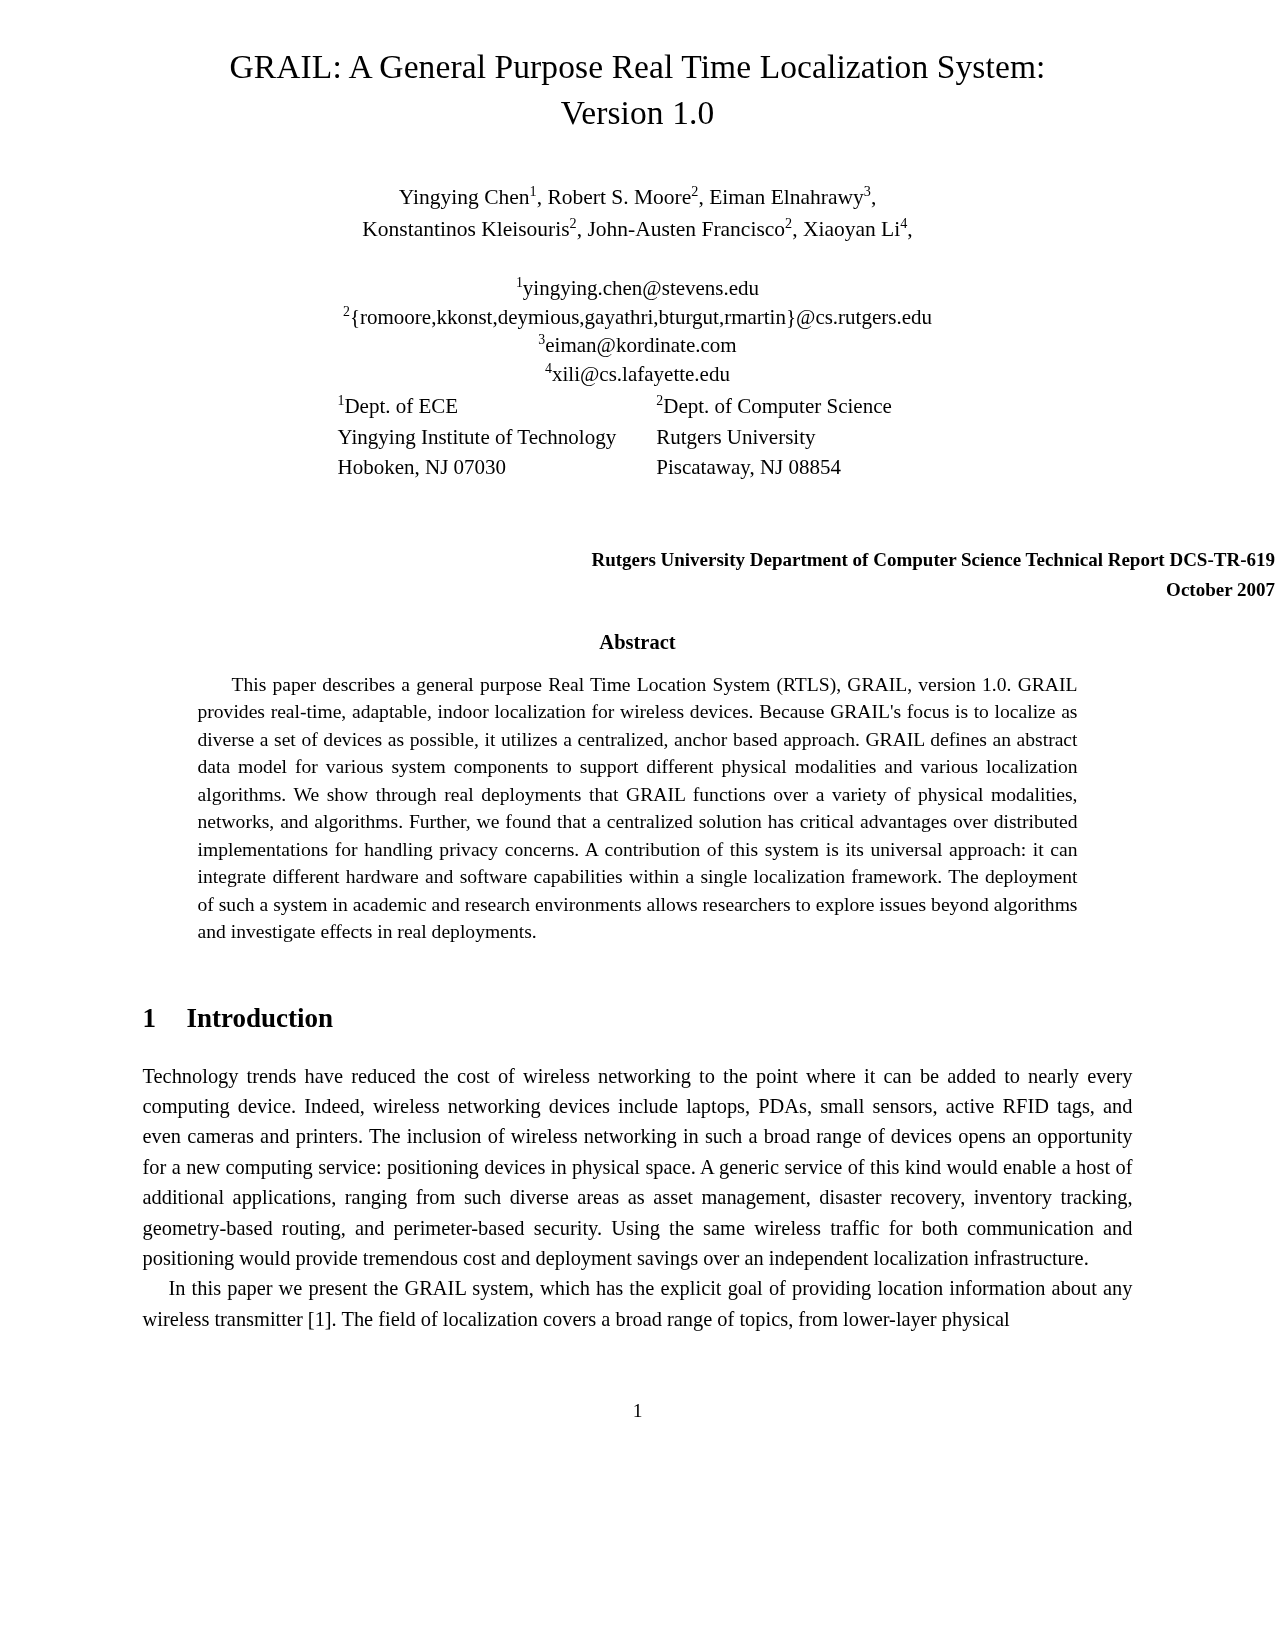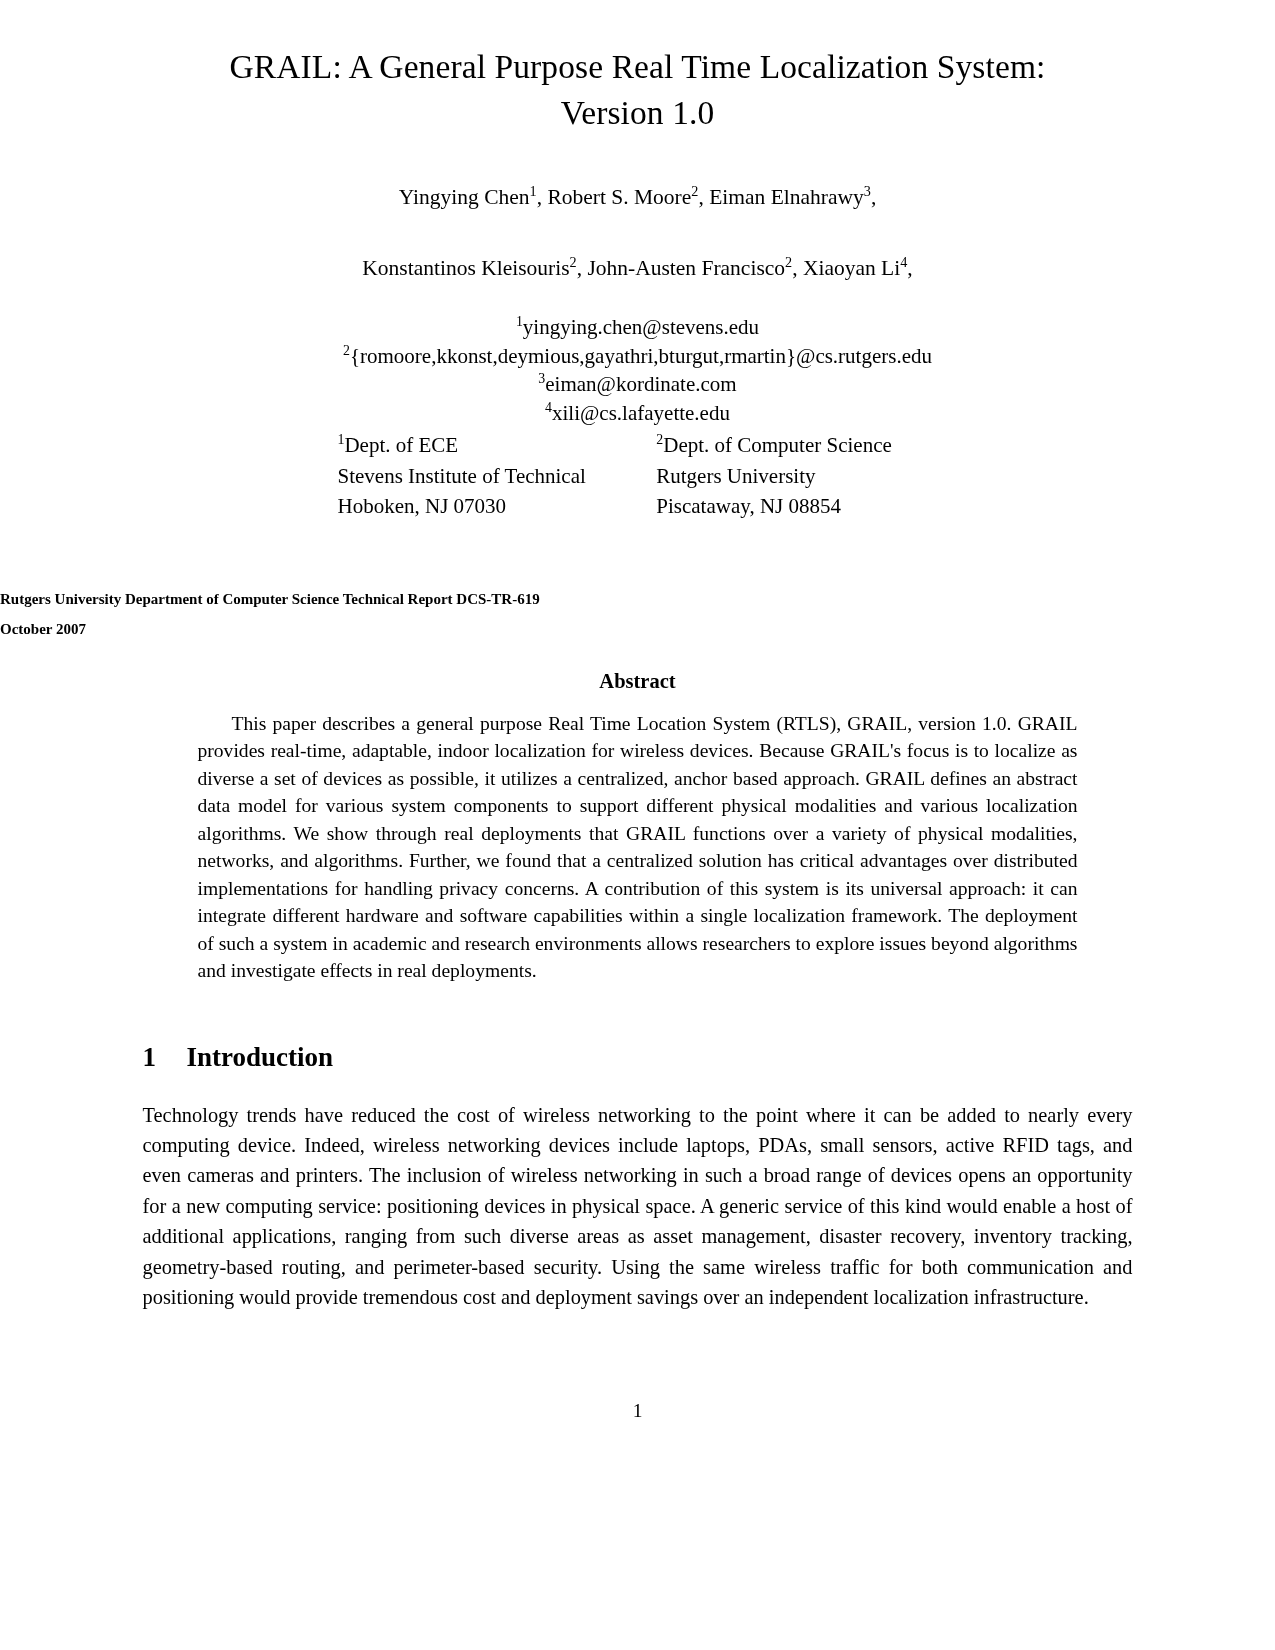--- a/index.html
+++ b/index.html
@@ -35,21 +35,21 @@
   }
   .title .line2 { display: block; }
 
   
   .authors {
     text-align: center;
     font-size: 21.5px;
     line-height: 32px;
     margin-top: 45px;
   }
-  .authors .arow { display: block; white-space: nowrap; margin-top: 39px; }
+  .authors .arow { display: block; white-space: nowrap; }
 
   sup.sup {
     font-size: 0.66em;
     vertical-align: super;
     line-height: 0;
   }
 
   
   .emails {
     text-align: center;
@@ -74,23 +74,23 @@
   .affil-col {
     font-size: 21px;
     line-height: 30.5px;
   }
   .affil-col.left  { width: 324px; }
   .affil-col.right { width: 296px; }
   .affil-col div { white-space: nowrap; }
 
   
   .report {
-    text-align: left;
+    text-align: right;
     font-weight: bold;
-    font-size: 15px;
+    font-size: 19px;
     line-height: 30px;
     margin-top: 62px;
   }
   .report .rrow { display: block; }
 
   
   .abstract-head {
     text-align: center;
     font-weight: bold;
     font-size: 20.5px;
@@ -158,21 +158,21 @@
       <span class="erow"><sup class="sup">1</sup><span>yingying.chen@stevens.edu</span></span>
       <span class="erow"><sup class="sup">2</sup><span>{romoore,kkonst,deymious,gayathri,bturgut,rmartin}@cs.rutgers.edu</span></span>
       <span class="erow"><sup class="sup">3</sup><span>eiman@kordinate.com</span></span>
       <span class="erow"><sup class="sup">4</sup><span>xili@cs.lafayette.edu</span></span>
     </div>
 
   <div class="affils" id="affil-block">
       <div class="affil-row">
         <div class="affil-col left">
           <div><sup class="sup">1</sup>Dept. of ECE</div>
-          <div>Stevens Institute of Technical</div>
+          <div>Yingying Institute of Technology</div>
           <div>Hoboken, NJ 07030</div>
         </div>
         <div class="affil-col right">
           <div><sup class="sup">2</sup>Dept. of Computer Science</div>
           <div>Rutgers University</div>
           <div>Piscataway, NJ 08854</div>
         </div>
       </div>
     </div>
 
@@ -183,17 +183,18 @@
 
   <div class="abstract-head">Abstract</div>
   <div class="abstract-body">This paper describes a general purpose Real Time Location System (RTLS), GRAIL, version 1.0. GRAIL provides real-time, adaptable, indoor localization for wireless devices. Because GRAIL's focus is to localize as diverse a set of devices as possible, it utilizes a centralized, anchor based approach. GRAIL defines an abstract data model for various system components to support different physical modalities and various localization algorithms. We show through real deployments that GRAIL functions over a variety of physical modalities, networks, and algorithms. Further, we found that a centralized solution has critical advantages over distributed implementations for handling privacy concerns. A contribution of this system is its universal approach: it can integrate different hardware and software capabilities within a single localization framework. The deployment of such a system in academic and research environments allows researchers to explore issues beyond algorithms and investigate effects in real deployments.</div>
 
   <div class="section-head">
     <span class="num">1</span><span>Introduction</span>
   </div>
 
   <div class="body-col">
     <p class="para first">Technology trends have reduced the cost of wireless networking to the point where it can be added to nearly every computing device. Indeed, wireless networking devices include laptops, PDAs, small sensors, active RFID tags, and even cameras and printers. The inclusion of wireless networking in such a broad range of devices opens an opportunity for a new computing service: positioning devices in physical space. A generic service of this kind would enable a host of additional applications, ranging from such diverse areas as asset management, disaster recovery, inventory tracking, geometry-based routing, and perimeter-based security. Using the same wireless traffic for both communication and positioning would provide tremendous cost and deployment savings over an independent localization infrastructure.</p>
+    <p class="para next">In this paper we present the GRAIL system, which has the explicit goal of providing location information about any wireless transmitter [1]. The field of localization covers a broad range of topics, from lower-layer physical</p>
   </div>
 
   <div class="pagenum">1</div>
 
 </div>
 
 </body></html>

